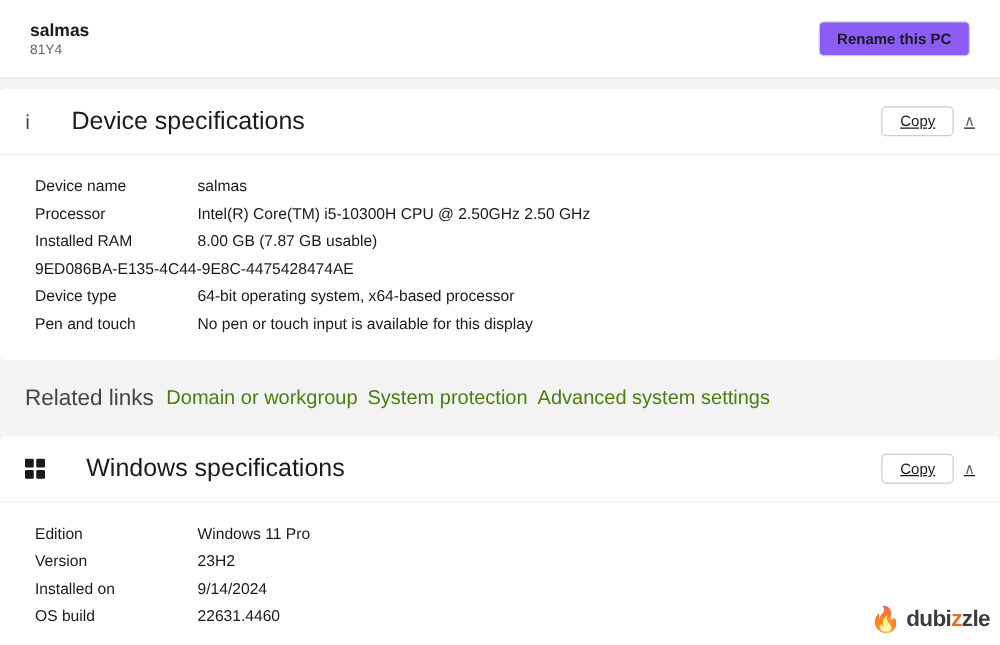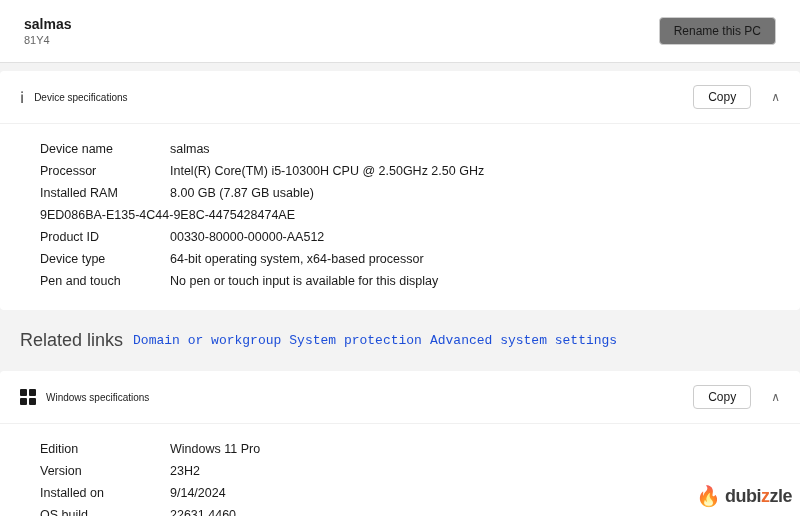--- a/index.html
+++ b/index.html
@@ -32,26 +32,27 @@
       font-weight: 600;
       color: #1a1a1a;
     }
     .pc-id {
       font-size: 11px;
       color: #666;
       margin-top: 2px;
     }
     .rename-btn {
       border: 1px solid #ccc;
-      background: #737373;
+      background: #8b5cf6;
       padding: 6px 14px;
       font-size: 12px;
       cursor: pointer;
       border-radius: 4px;
       color: #1a1a1a;
+      font-weight: bold;
     }
 
     
     .section {
       background: #fff;
       margin: 8px 0;
       padding: 0;
       border-radius: 4px;
     }
 
@@ -65,47 +66,49 @@
     .section-title-group {
       display: flex;
       align-items: center;
       gap: 10px;
     }
     .section-icon {
       font-size: 16px;
       color: #444;
     }
     .section-title {
-      font-size: 10px;
+      font-size: 20px;
       font-weight: 500;
       color: #1a1a1a;
+      margin-left: 23px;
     }
     .section-actions {
       display: flex;
       align-items: center;
-      gap: 20px;
+      gap: 8px;
+      text-decoration: underline;
     }
     .copy-btn {
       border: 1px solid #ccc;
       background: #fff;
       padding: 4px 14px;
       font-size: 12px;
       cursor: pointer;
       border-radius: 4px;
       color: #1a1a1a;
     }
     .chevron {
       font-size: 12px;
       color: #666;
       cursor: pointer;
     }
 
     
     .specs-table {
-      padding: 14px 28px 18px 40px;
+      padding: 14px 28px 18px 28px;
     }
     .spec-row {
       display: flex;
       padding: 4px 0;
       align-items: flex-start;
     }
     .spec-label {
       width: 130px;
       min-width: 130px;
       font-size: 12.5px;
@@ -127,25 +130,24 @@
       gap: 4px;
       flex-wrap: wrap;
     }
     .related-label {
       font-size: 18px;
       color: #444;
       font-weight: 500;
       margin-right: 6px;
     }
     .related-link {
-      font-size: 13px;
-      color: #1d4ed8;
+      font-size: 16px;
+      color: #4d7c0f;
       cursor: pointer;
       text-decoration: none;
-      font-family: Liberation Mono, monospace;
     }
     .related-sep {
       color: #aaa;
       font-size: 12px;
     }
 
     
     .win-icon {
       display: grid;
       grid-template-columns: 1fr 1fr;
@@ -218,24 +220,20 @@
       <span class="spec-value">Intel(R) Core(TM) i5-10300H CPU @ 2.50GHz   2.50 GHz</span>
     </div>
         <div class="spec-row">
       <span class="spec-label">Installed RAM</span>
       <span class="spec-value">8.00 GB (7.87 GB usable)</span>
     </div>
         <div class="spec-row">
       <span class="spec-value">9ED086BA-E135-4C44-9E8C-4475428474AE</span>
     </div>
         <div class="spec-row">
-      <span class="spec-label">Product ID</span>
-      <span class="spec-value">00330-80000-00000-AA512</span>
-    </div>
-        <div class="spec-row">
       <span class="spec-label">Device type</span>
       <span class="spec-value">64-bit operating system, x64-based processor</span>
     </div>
         <div class="spec-row">
       <span class="spec-label">Pen and touch</span>
       <span class="spec-value">No pen or touch input is available for this display</span>
     </div>
       </div>
   </div>
 

